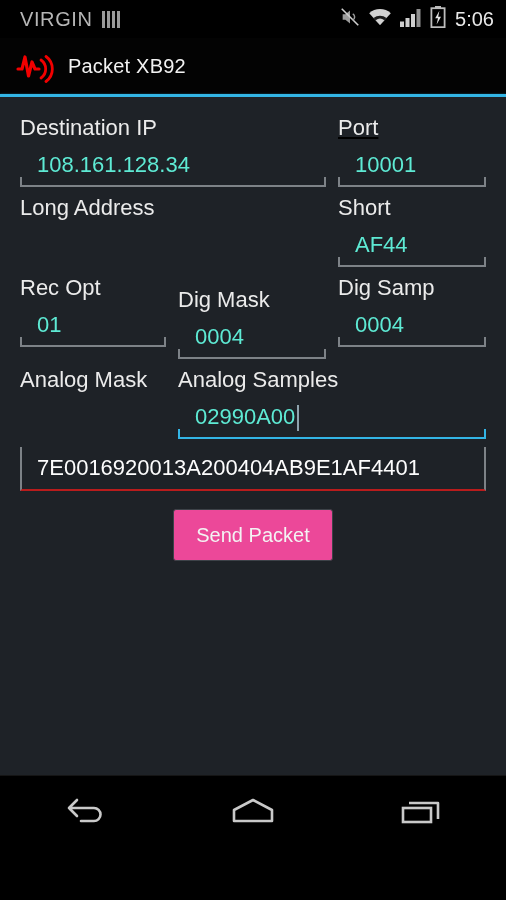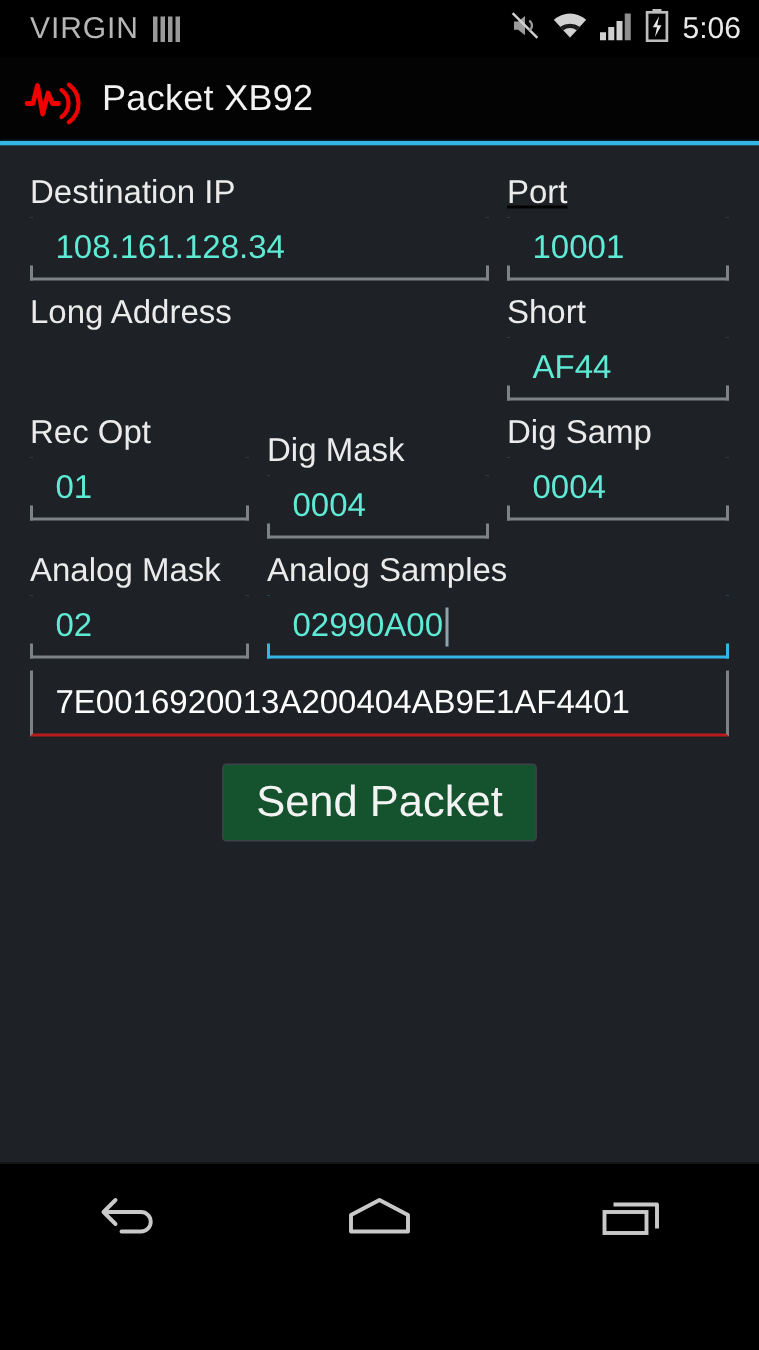--- a/index.html
+++ b/index.html
@@ -77,21 +77,21 @@
   .app-logo {
     width: 42px;
     height: 42px;
     display: flex;
     align-items: center;
     justify-content: center;
     flex: 0 0 auto;
   }
   .app-title {
     color: #f2f2f2;
-    font-size: 24px;
+    font-size: 20px;
     margin-left: 10px;
     letter-spacing: 0.2px;
   }
   .accent-rule {
     height: 3px;
     background: #33b5e5;
     flex: 0 0 auto;
     box-shadow: 0 0 2px rgba(51,181,229,0.5);
   }
 
@@ -209,25 +209,25 @@
     z-index: 2;
   }
 
   
   .btn-row {
     display: flex;
     justify-content: center;
     padding-top: 18px;
   }
   .send-btn {
-    background: #14532d;
+    background: #ec4899;
     border: 1px solid #3d4248;
     border-radius: 3px;
     color: #f3f3f3;
-    font-size: 29px;
+    font-size: 20px;
     font-family: "Liberation Sans", sans-serif;
     padding: 12px 22px;
     line-height: 26px;
     cursor: pointer;
   }
 
   
   .nav-bar {
     height: 70px;
     background: #000000;
@@ -358,23 +358,20 @@
         <div class="lbl">Dig Samp</div>
         <div class="field">
           <span class="val">0004</span>
         </div>
       </div>
     </div>
 
     <div class="row row-4">
       <div class="cell c-a">
         <div class="lbl">Analog Mask</div>
-        <div class="field">
-          <span class="val">02</span>
-        </div>
       </div>
       <div class="cell c-b">
         <div class="lbl">Analog Samples</div>
         <div class="field focused">
           <span class="val" id="analog-val">02990A00</span>
           <span class="caret" id="analog-caret" style="left: 117px;"></span>
         </div>
       </div>
     </div>
 

